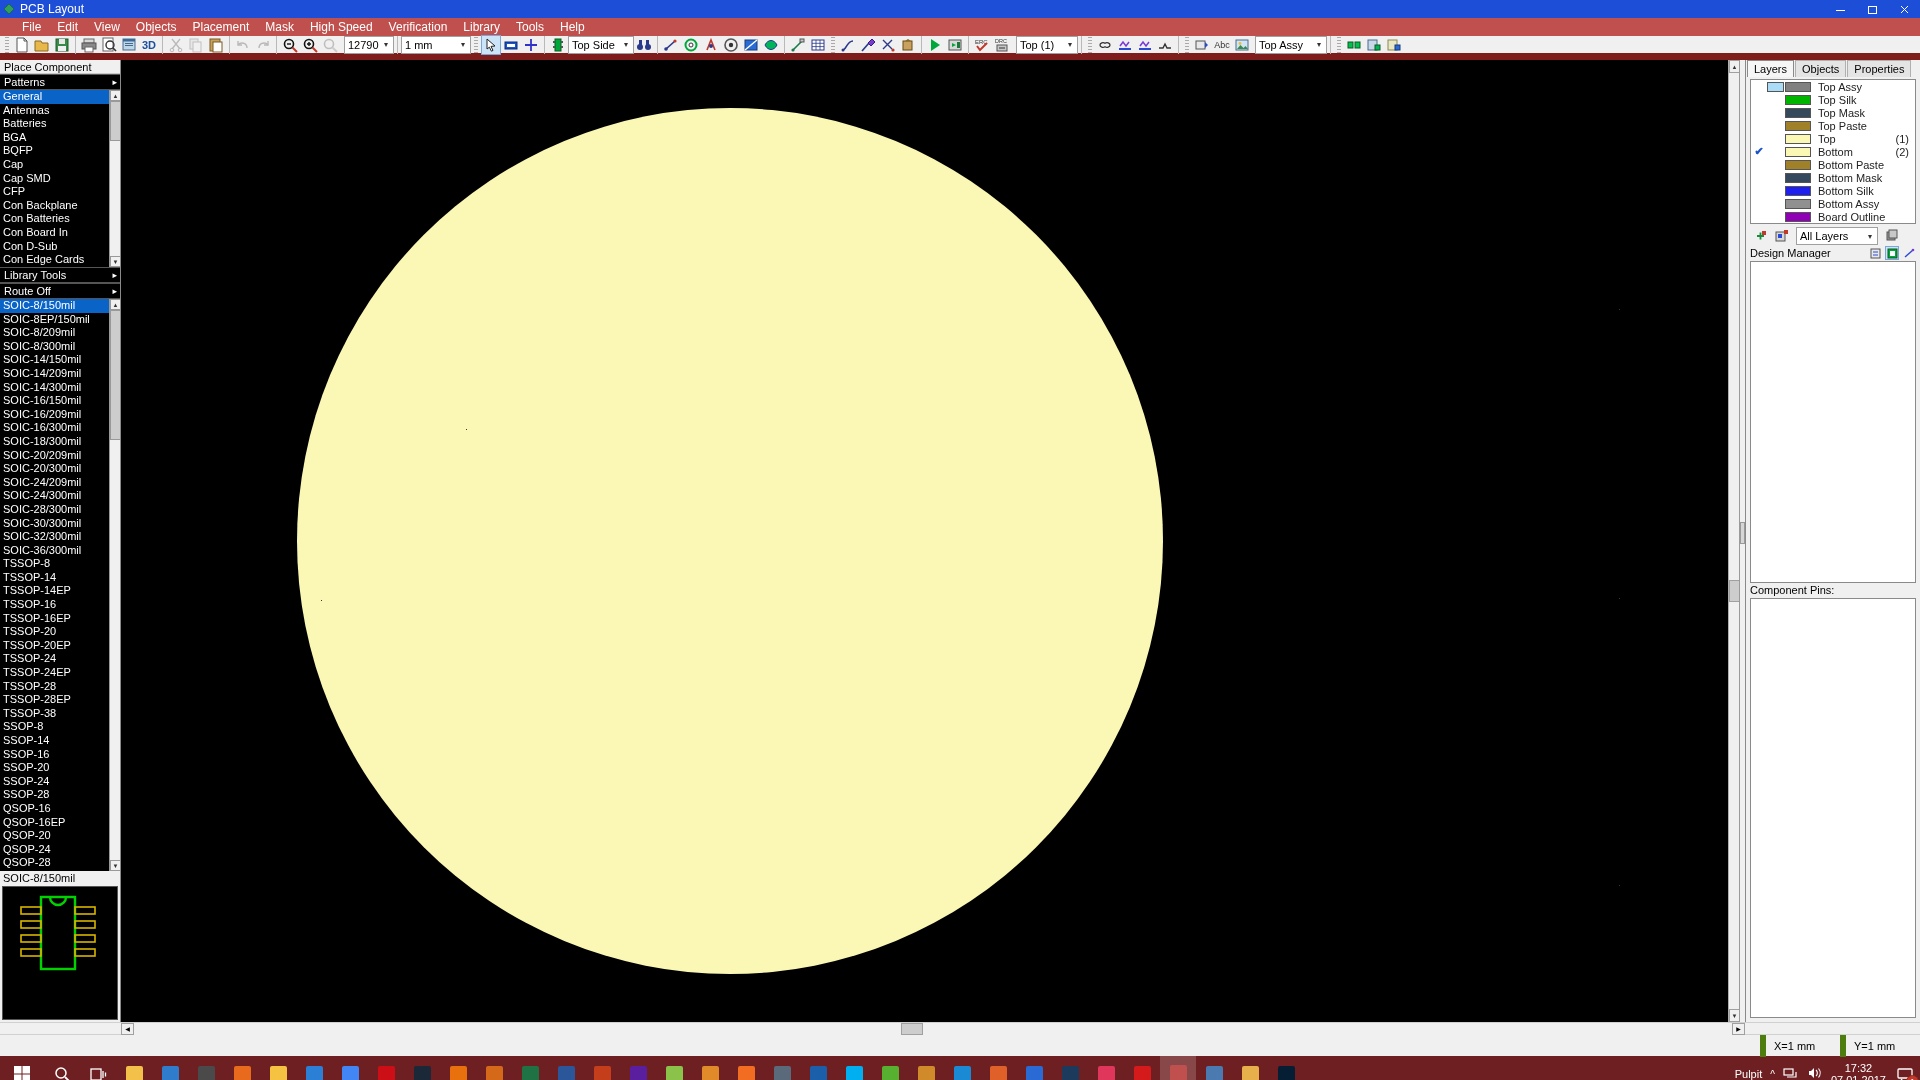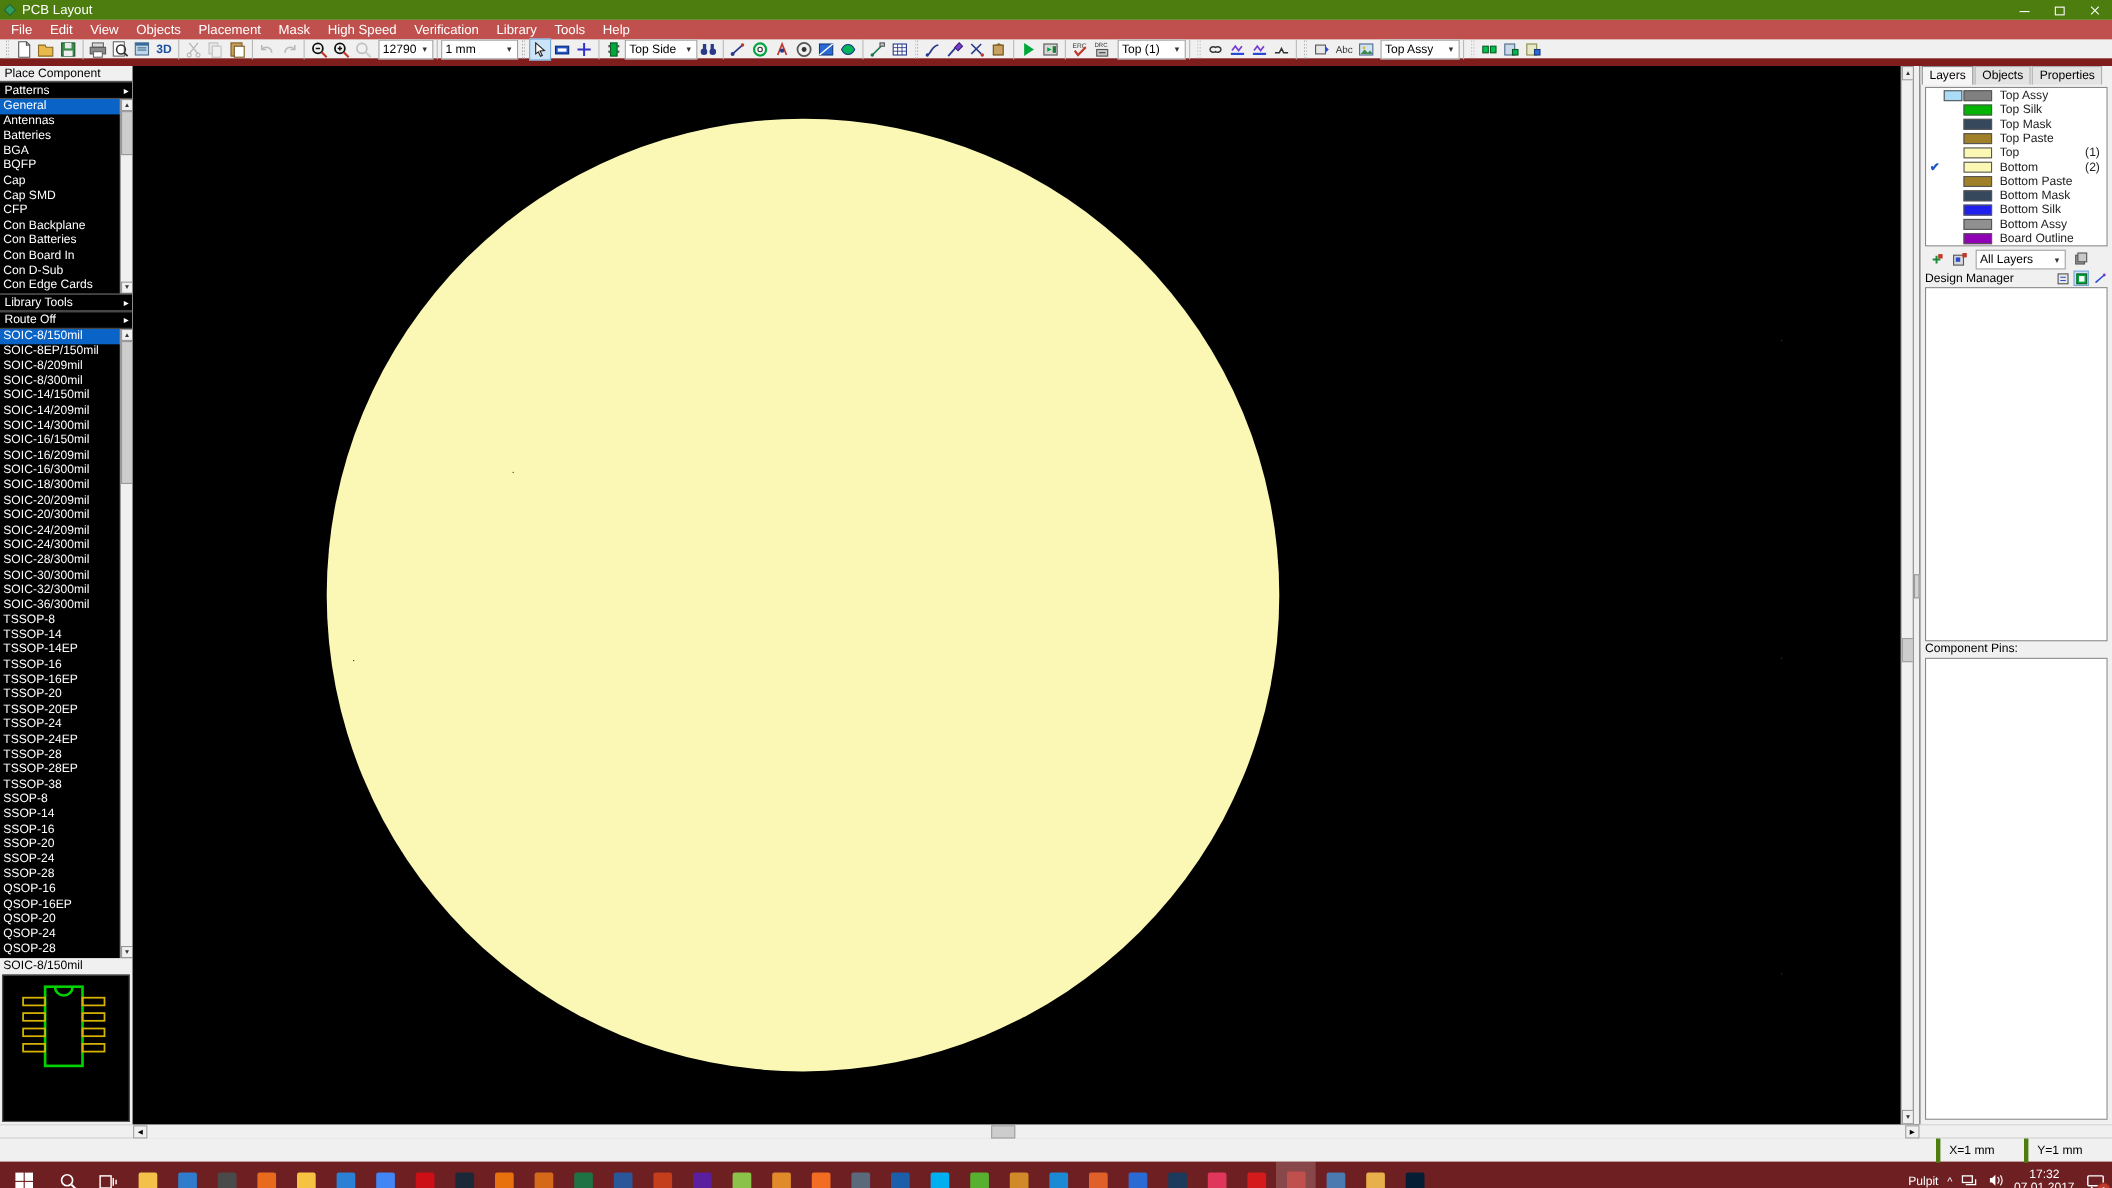--- a/index.html
+++ b/index.html
@@ -5,34 +5,34 @@
   * { box-sizing: border-box; margin:0; padding:0; }
   html,body { width:1920px; height:1080px; overflow:hidden; }
   body {
     font-family: "Liberation Sans", sans-serif;
     font-size: 12px;
     background:#f0f0f0;
     -webkit-font-smoothing: none;
   }
   
   #titlebar {
-    height:18px; background:#4d7c0f; display:flex; align-items:center;
+    height:18px; background:#1d4ed8; display:flex; align-items:center;
     color:#fff; font-size:12px; position:relative;
   }
   #titlebar .tb-icon { width:18px; height:18px; display:flex; align-items:center; justify-content:center; }
   #titlebar .tb-icon svg { display:block; }
   #titlebar .tb-title { margin-left:2px; font-size:12px; }
   #titlebar .tb-btns { position:absolute; right:0; top:0; height:18px; display:flex; }
   #titlebar .tb-btns div {
     width:32px; height:18px; display:flex; align-items:center; justify-content:center;
     font-size:11px; color:#fff;
   }
 
   
-  #menubar { height:18px; background:#c0504d; display:flex; align-items:center; padding-left:2px; }
+  #menubar { height:18px; background:#c0504d; display:flex; align-items:center; padding-left:14px; }
   #menubar .mi { color:#fff; font-size:12px; padding:0 8px; line-height:18px; cursor:default; }
 
   
   #toolbar {
     height:24px; background:#f0f0f0; display:flex; align-items:center;
     border-bottom:7px solid #7f1d1d; padding-left:2px;
   }
   .tbtn { width:20px; height:20px; display:flex; align-items:center; justify-content:center; }
   .tbtn svg { display:block; }
   .tbtn.sel { background:#cce4f7; border:1px solid #7ba7d7; }
@@ -128,21 +128,21 @@
   #hscrollrow .hs { flex:1; height:12px; position:relative; background:#f0f0f0;}
   #hscrollrow .hs .l,#hscrollrow .hs .r { position:absolute; top:0; width:13px; height:12px;
       border:1px solid #a0a0a0; background:#f0f0f0; display:flex;align-items:center;
       justify-content:center; font-size:6px;}
   #hscrollrow .hs .l{left:0}#hscrollrow .hs .r{right:0}
   #hscrollrow .hs .th { position:absolute; left:48%; top:0; width:22px; height:12px;
       background:#cdcdcd; border:1px solid #a0a0a0;}
   #statusbar { height:22px; background:#f0f0f0; display:flex; align-items:center;
                border-top:1px solid #d0d0d0; font-size:11px; color:#000;}
   #statusbar .spacer{flex:1}
-  #statusbar .cell { width:80px; border-left:4px solid #4d7c0f; height:22px;
+  #statusbar .cell { width:80px; border-left:6px solid #4d7c0f; height:22px;
                      display:flex; align-items:center; padding-left:8px;text-align:center;}
 
   
   #taskbar { height:36px; background:#6e1f22; display:flex; align-items:center; }
   #taskbar .tstart { width:44px; height:36px; display:flex; align-items:center; justify-content:center;}
   #taskbar .tb-i { width:36px; height:36px; display:flex; align-items:center; justify-content:center;}
   #taskbar .tb-i.active { background:rgba(255,255,255,.18); border-bottom:2px solid #e8c0c0;}
   #taskbar .app { width:17px; height:17px; border-radius:2px; display:block; }
   #taskbar .tray { display:flex; align-items:center; color:#fff; font-size:11px;
                    margin-left:auto; padding-right:4px; gap:8px;}

